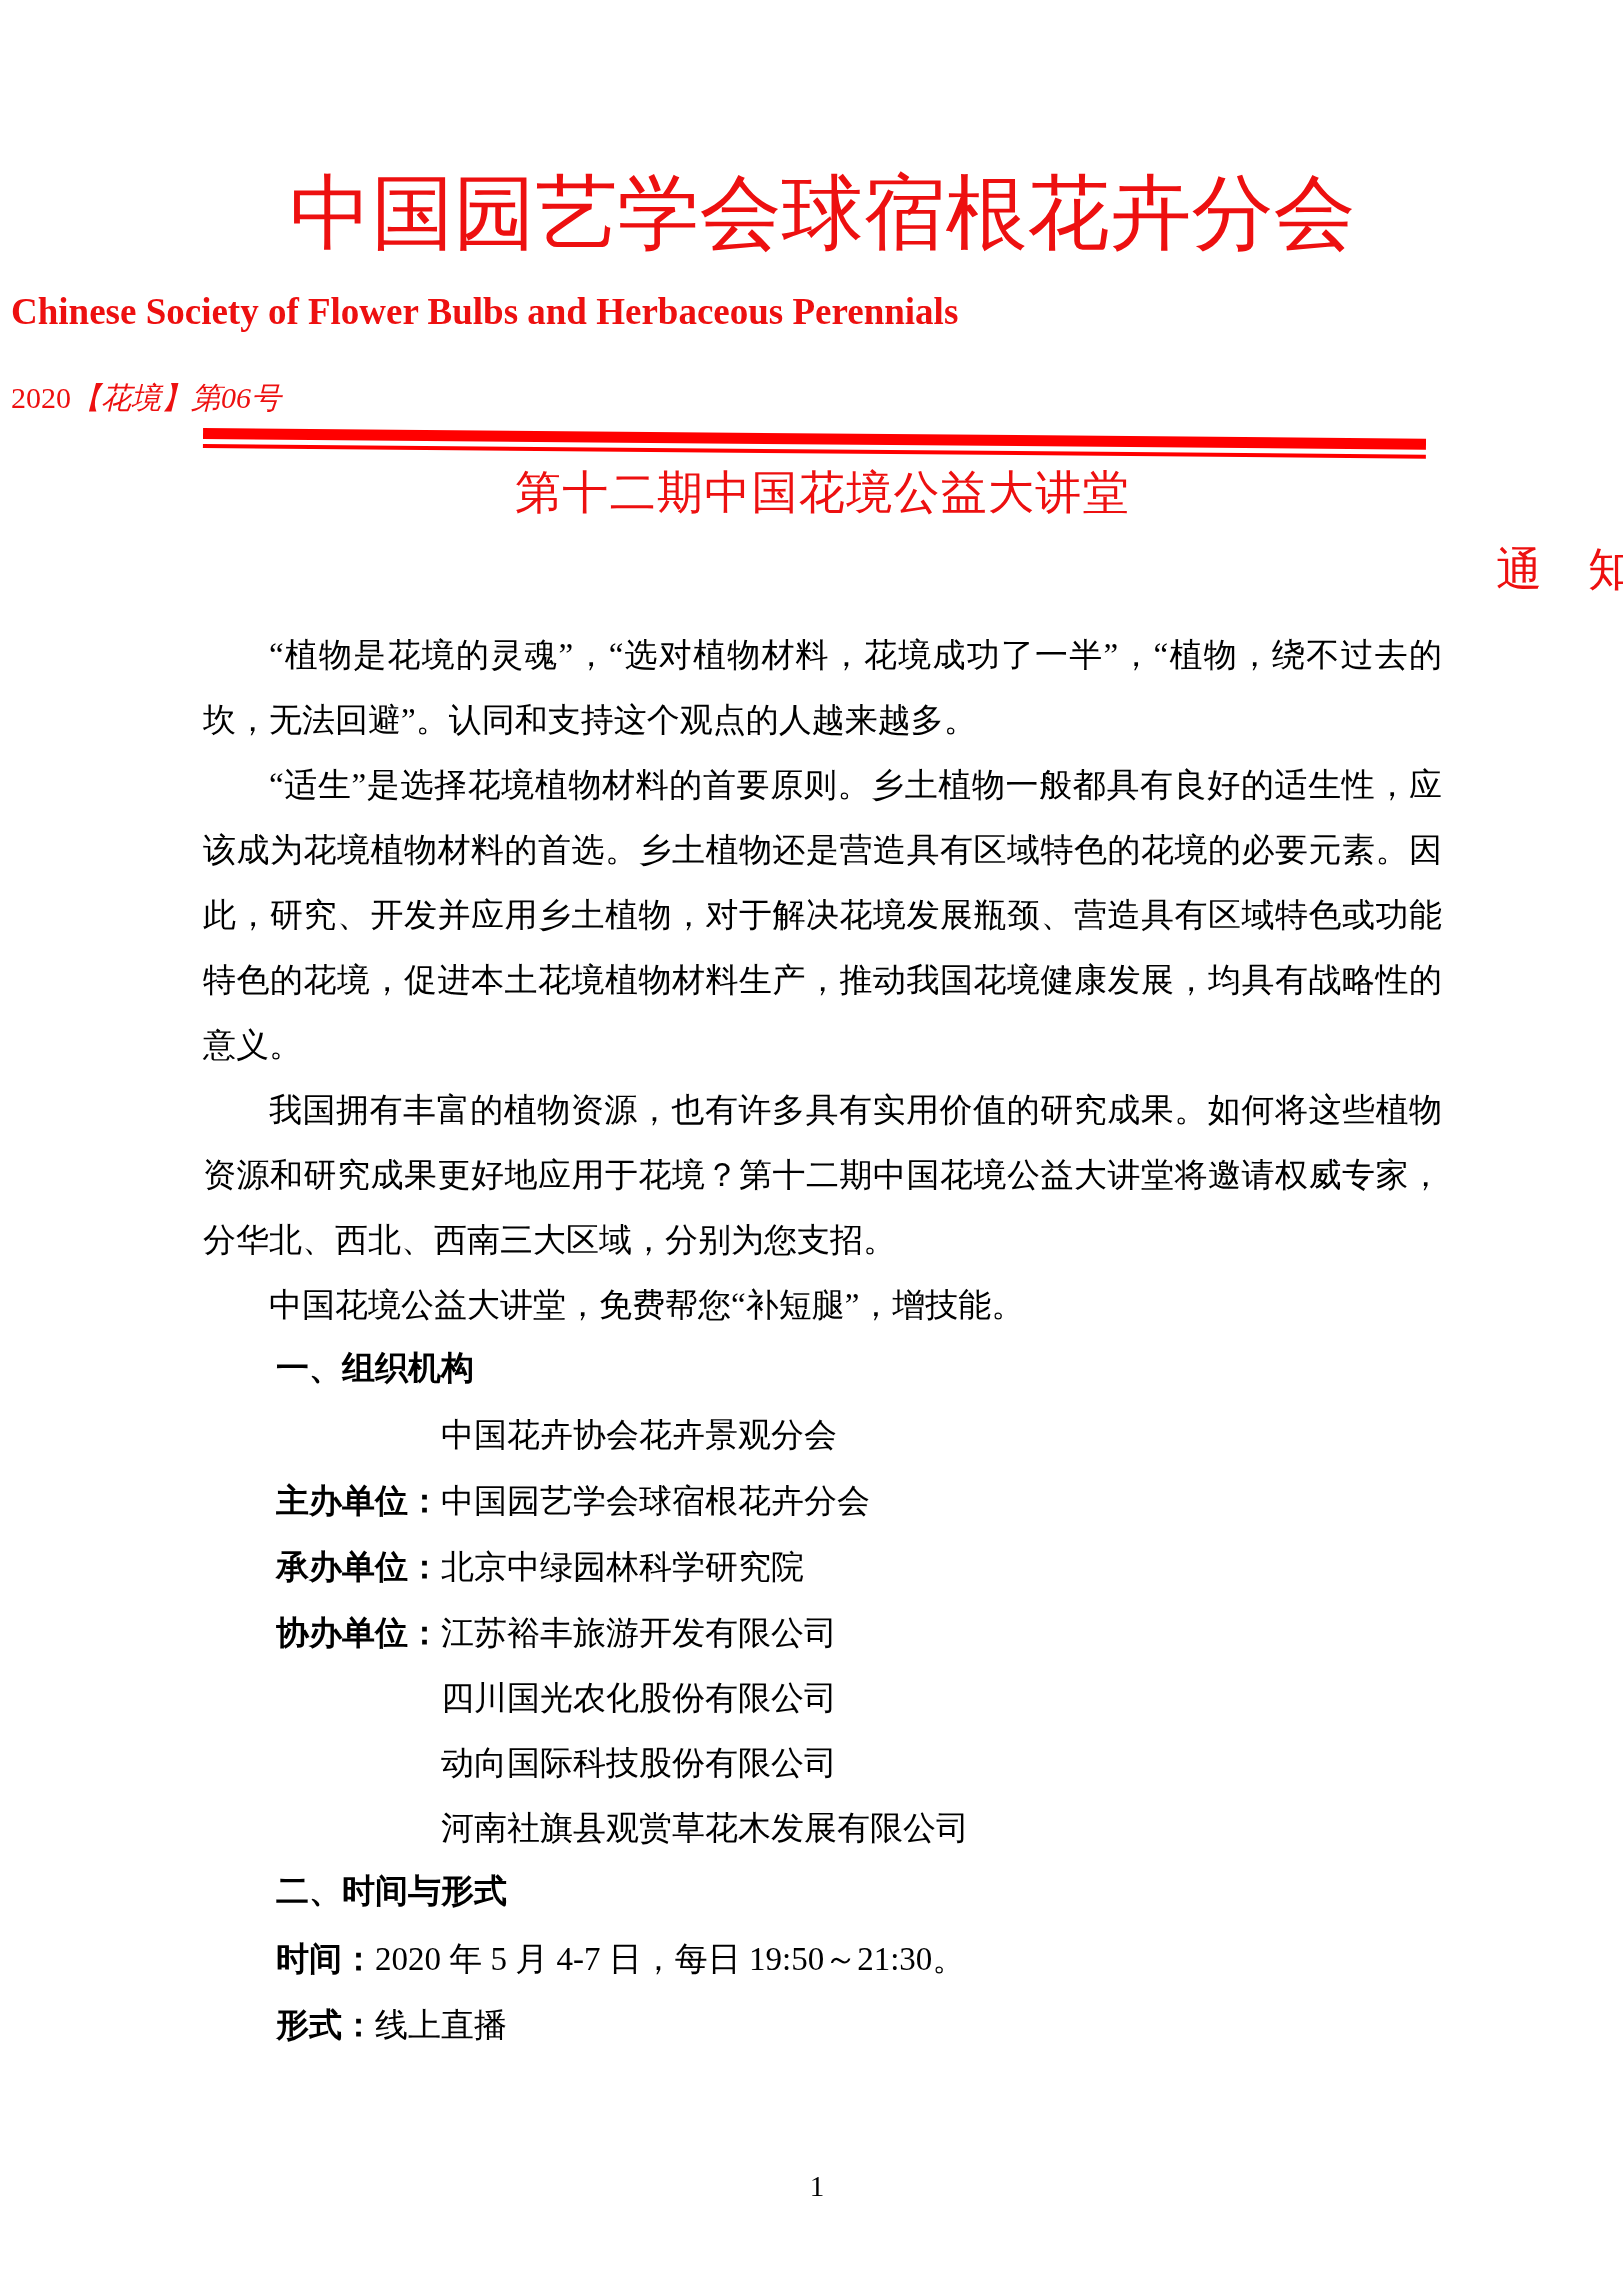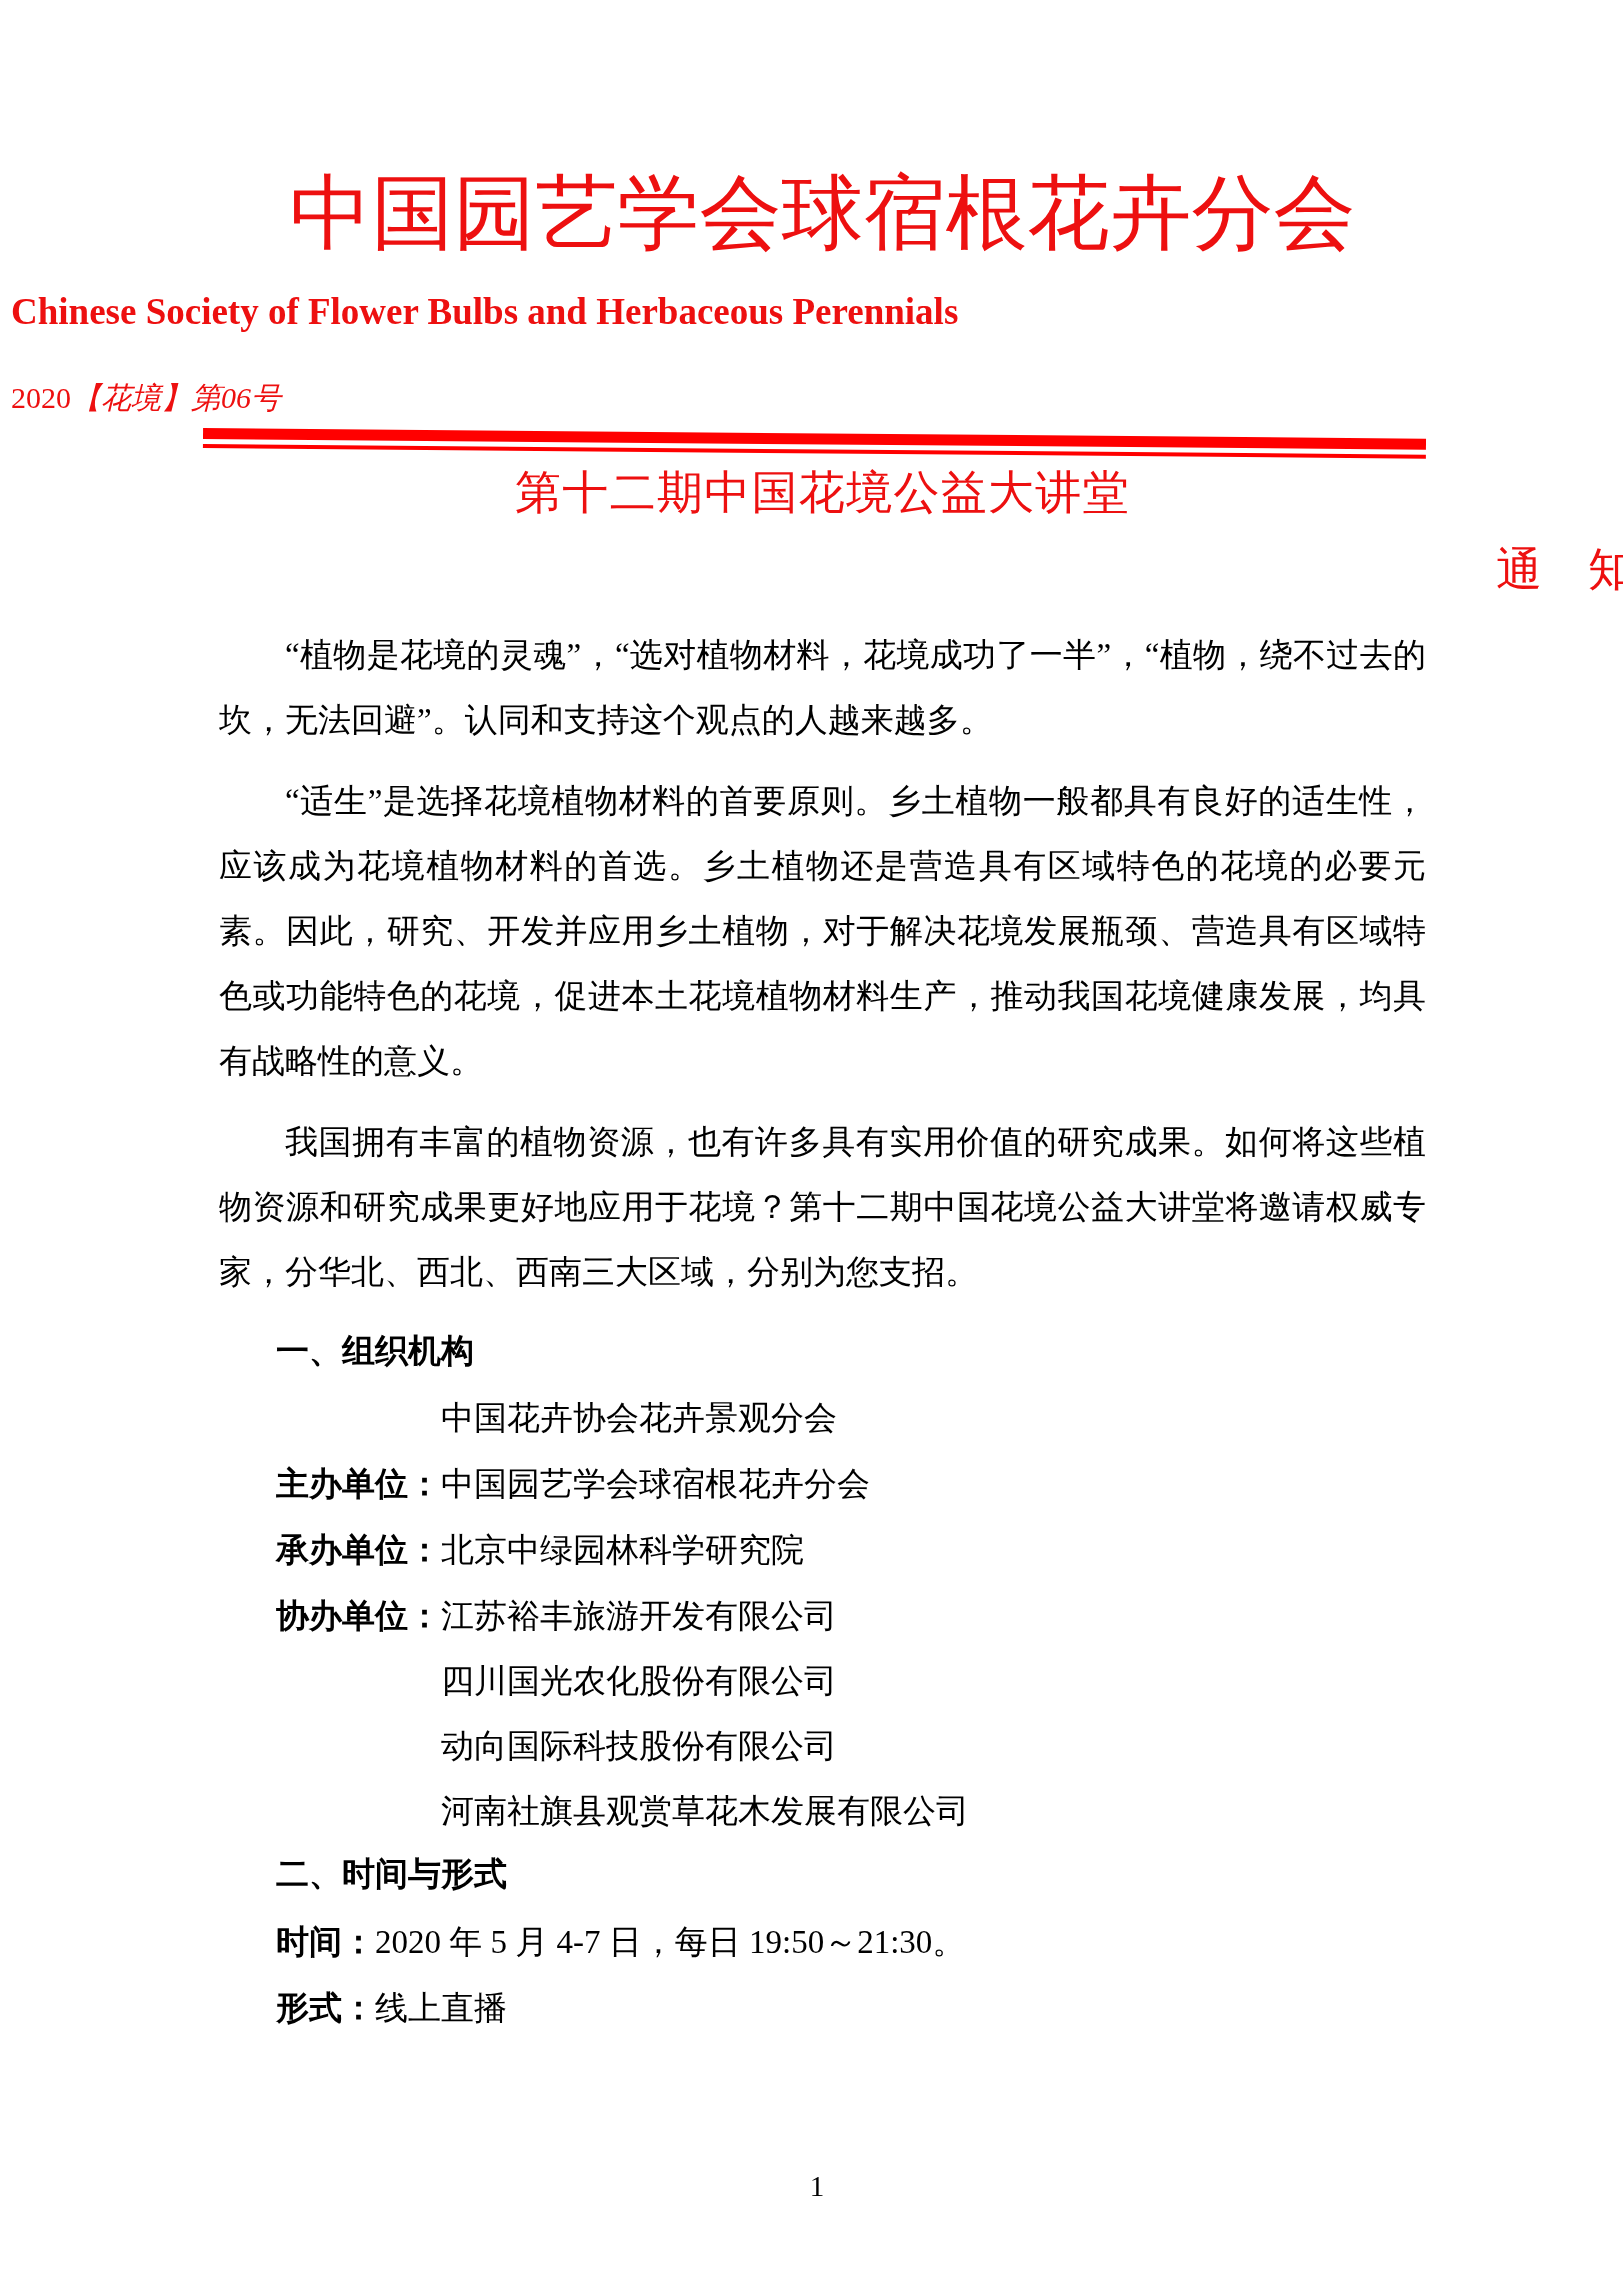--- a/index.html
+++ b/index.html
@@ -62,21 +62,21 @@
     line-height:55px;
     color:var(--red,#ed1010);
   }
   
   .body {
     margin:26px 192px 0 192px;
     font-size:33px;
     line-height:65px;
     text-align:justify;
   }
-  .para { margin:16px; text-indent:2em; }
+  .para { margin:0; text-indent:2em; }
   .sec-heading {
     margin-left:73px;
     font-family:Liberation Mono, monospace;
     font-weight:bold;
   }
   .org-item { margin-left:73px; }
   .org-item .line.cont { padding-left:5em; }
   .label {
     font-family:"Liberation Sans", sans-serif;
     font-weight:bold;
@@ -107,20 +107,21 @@
 
   <div class="notice-title">第十二期中国花境公益大讲堂</div>
 
   <div class="notice-label">通　知</div>
 
   <div class="body">
     <div id="paragraphs">
         <p class="para">“植物是花境的灵魂”，“选对植物材料，花境成功了一半”，“植物，绕不过去的坎，无法回避”。认同和支持这个观点的人越来越多。</p>
         <p class="para">“适生”是选择花境植物材料的首要原则。乡土植物一般都具有良好的适生性，应该成为花境植物材料的首选。乡土植物还是营造具有区域特色的花境的必要元素。因此，研究、开发并应用乡土植物，对于解决花境发展瓶颈、营造具有区域特色或功能特色的花境，促进本土花境植物材料生产，推动我国花境健康发展，均具有战略性的意义。</p>
         <p class="para">我国拥有丰富的植物资源，也有许多具有实用价值的研究成果。如何将这些植物资源和研究成果更好地应用于花境？第十二期中国花境公益大讲堂将邀请权威专家，分华北、西北、西南三大区域，分别为您支招。</p>
+        <p class="para">中国花境公益大讲堂，免费帮您“补短腿”，增技能。</p>
       </div>
     <div id="sections">
         <div class="sec-heading">一、组织机构</div>
         <div class="org-item">
           <div class="line cont">中国花卉协会花卉景观分会</div>
           <div class="line"><span class="label">主办单位：</span><span>中国园艺学会球宿根花卉分会</span></div>
         </div>
         <div class="org-item">
           <div class="line"><span class="label">承办单位：</span><span>北京中绿园林科学研究院</span></div>
         </div>

